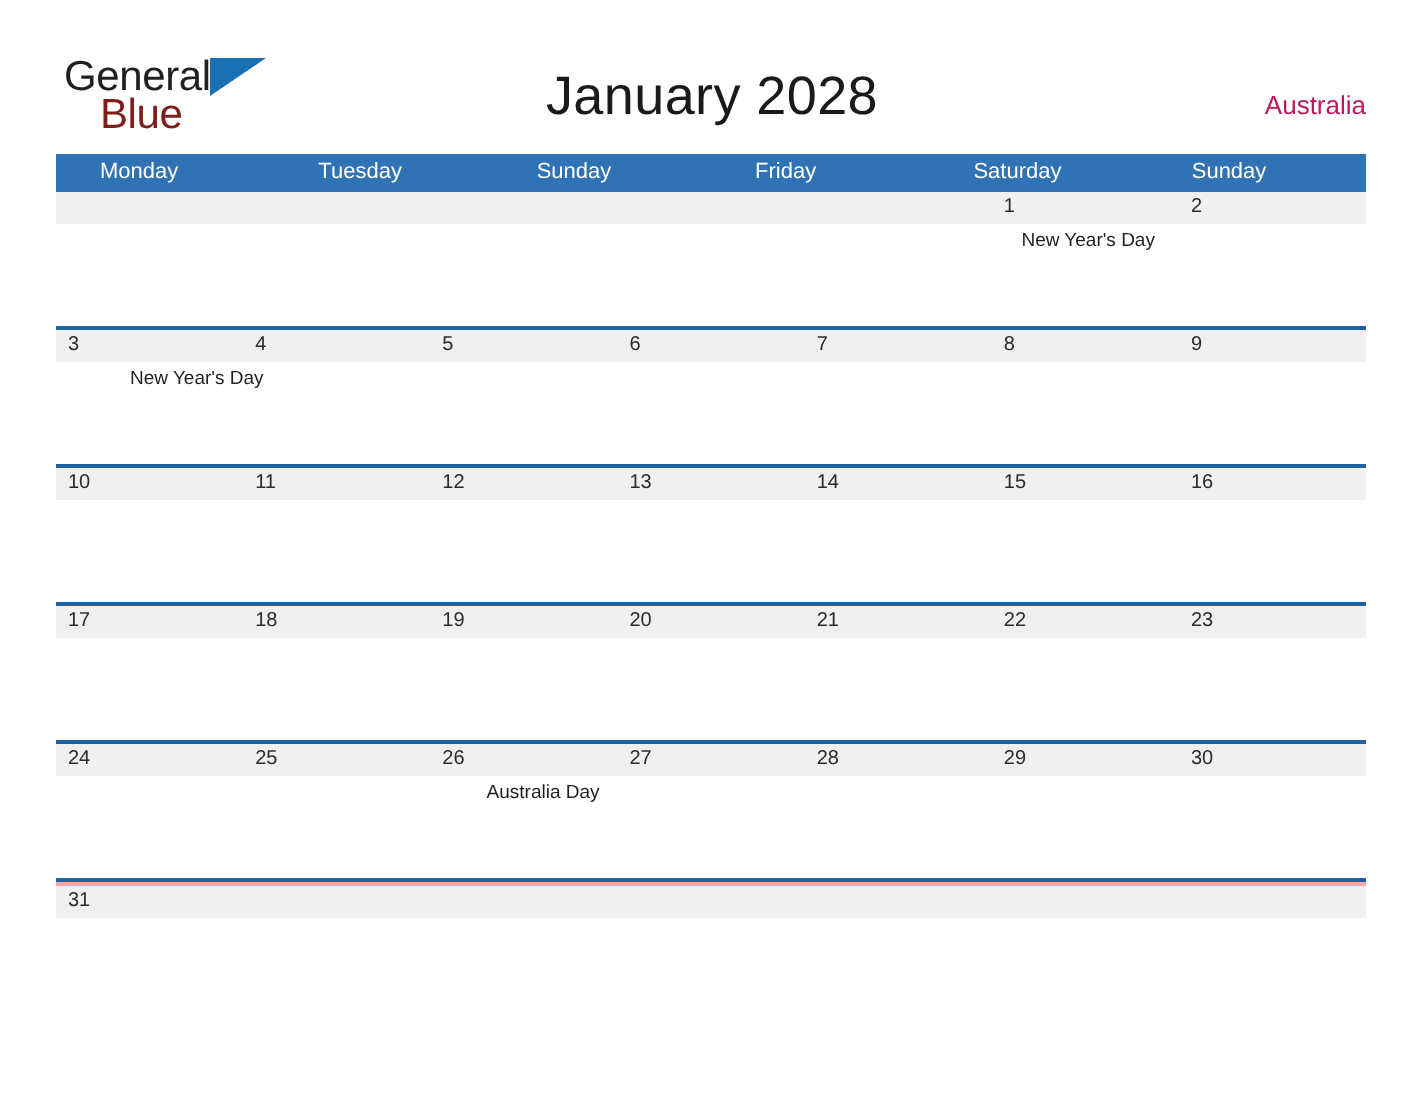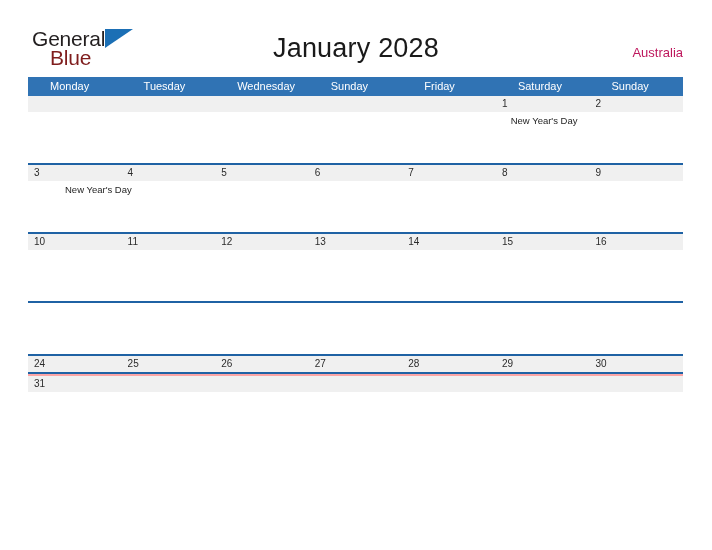--- a/index.html
+++ b/index.html
@@ -168,21 +168,20 @@
     <div class="cal-title">January 2028</div>
 
     <div class="region-label">Australia</div>
   </div>
 
   <div class="calendar">
 
     <div class="dow-header">
       <div class="dow-cell">Monday</div>
       <div class="dow-cell">Tuesday</div>
-      <div class="dow-cell">Wednesday</div>
       <div class="dow-cell">Sunday</div>
       <div class="dow-cell">Friday</div>
       <div class="dow-cell">Saturday</div>
       <div class="dow-cell">Sunday</div>
     </div>
 
     <div class="week">
       <div class="week-numbers">
         <div class="num-cell"></div>
         <div class="num-cell"></div>
@@ -281,20 +280,29 @@
         <div class="ev-cell">
             <span class="ev-text"></span>
           </div>
         <div class="ev-cell">
             <span class="ev-text"></span>
           </div>
       </div>
     </div>
 
     <div class="week">
+      <div class="week-numbers">
+        <div class="num-cell">17</div>
+        <div class="num-cell">18</div>
+        <div class="num-cell">19</div>
+        <div class="num-cell">20</div>
+        <div class="num-cell">21</div>
+        <div class="num-cell">22</div>
+        <div class="num-cell">23</div>
+      </div>
       <div class="week-events">
         <div class="ev-cell">
             <span class="ev-text"></span>
           </div>
         <div class="ev-cell">
             <span class="ev-text"></span>
           </div>
         <div class="ev-cell">
             <span class="ev-text"></span>
           </div>
@@ -316,20 +324,43 @@
     <div class="week">
       <div class="week-numbers">
         <div class="num-cell">24</div>
         <div class="num-cell">25</div>
         <div class="num-cell">26</div>
         <div class="num-cell">27</div>
         <div class="num-cell">28</div>
         <div class="num-cell">29</div>
         <div class="num-cell">30</div>
       </div>
+      <div class="week-events">
+        <div class="ev-cell">
+            <span class="ev-text"></span>
+          </div>
+        <div class="ev-cell">
+            <span class="ev-text"></span>
+          </div>
+        <div class="ev-cell">
+            <span class="ev-text">Australia Day</span>
+          </div>
+        <div class="ev-cell">
+            <span class="ev-text"></span>
+          </div>
+        <div class="ev-cell">
+            <span class="ev-text"></span>
+          </div>
+        <div class="ev-cell">
+            <span class="ev-text"></span>
+          </div>
+        <div class="ev-cell">
+            <span class="ev-text"></span>
+          </div>
+      </div>
     </div>
 
     <div class="week last">
       <div class="week-numbers">
         <div class="num-cell">31</div>
         <div class="num-cell"></div>
         <div class="num-cell"></div>
         <div class="num-cell"></div>
         <div class="num-cell"></div>
         <div class="num-cell"></div>

